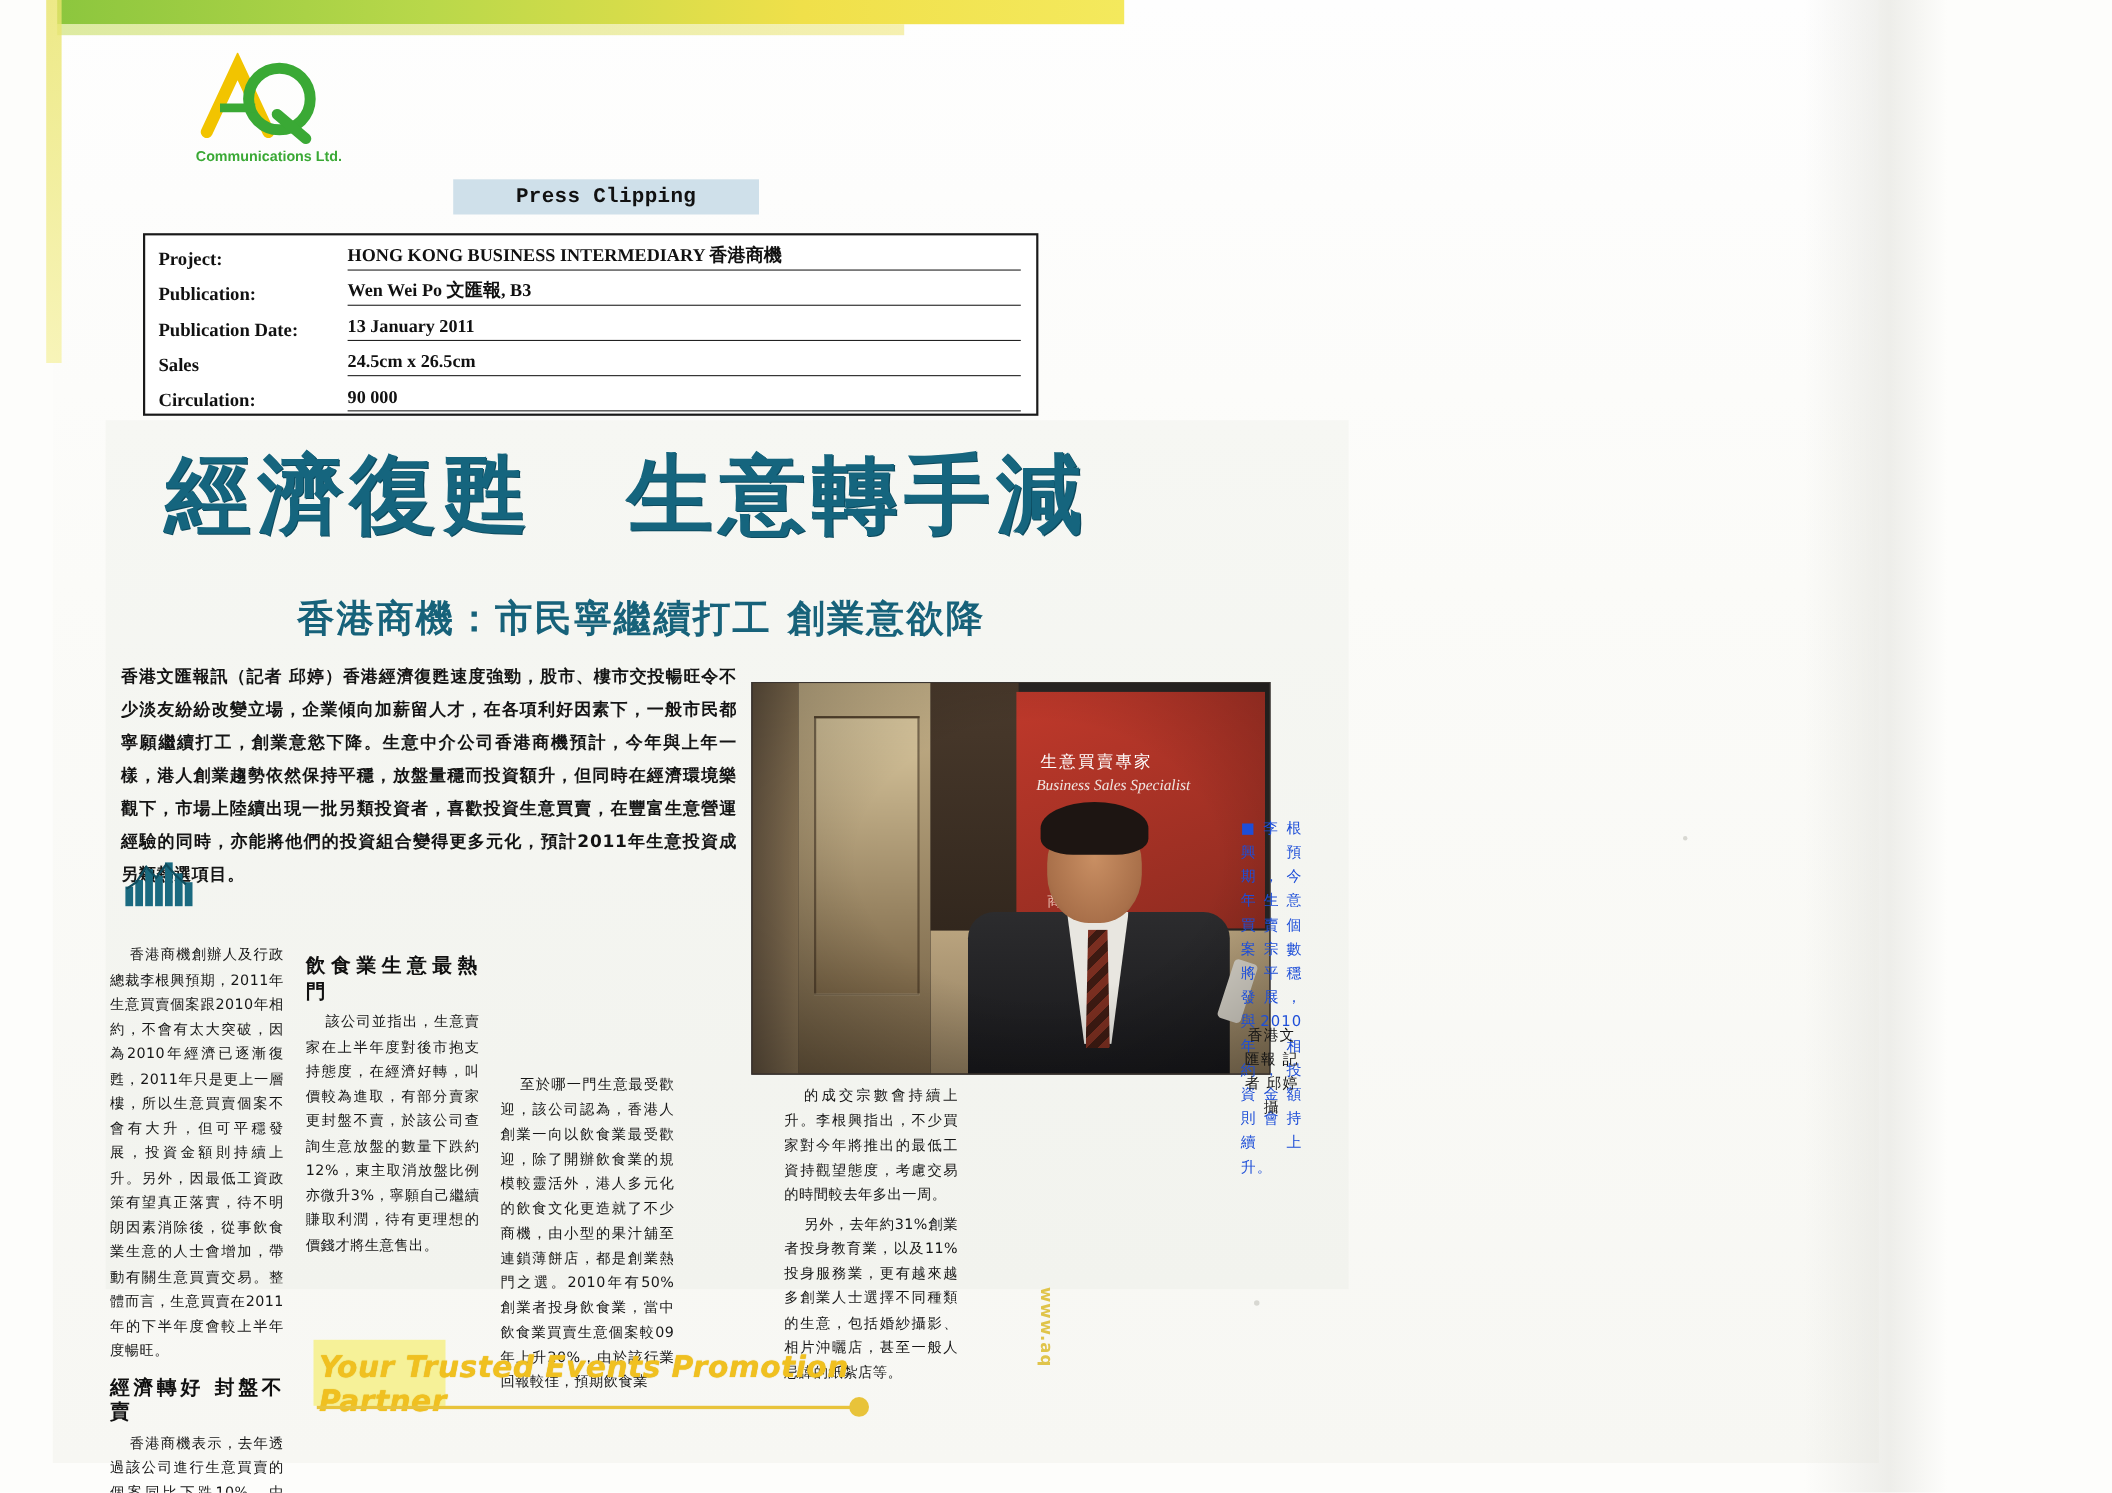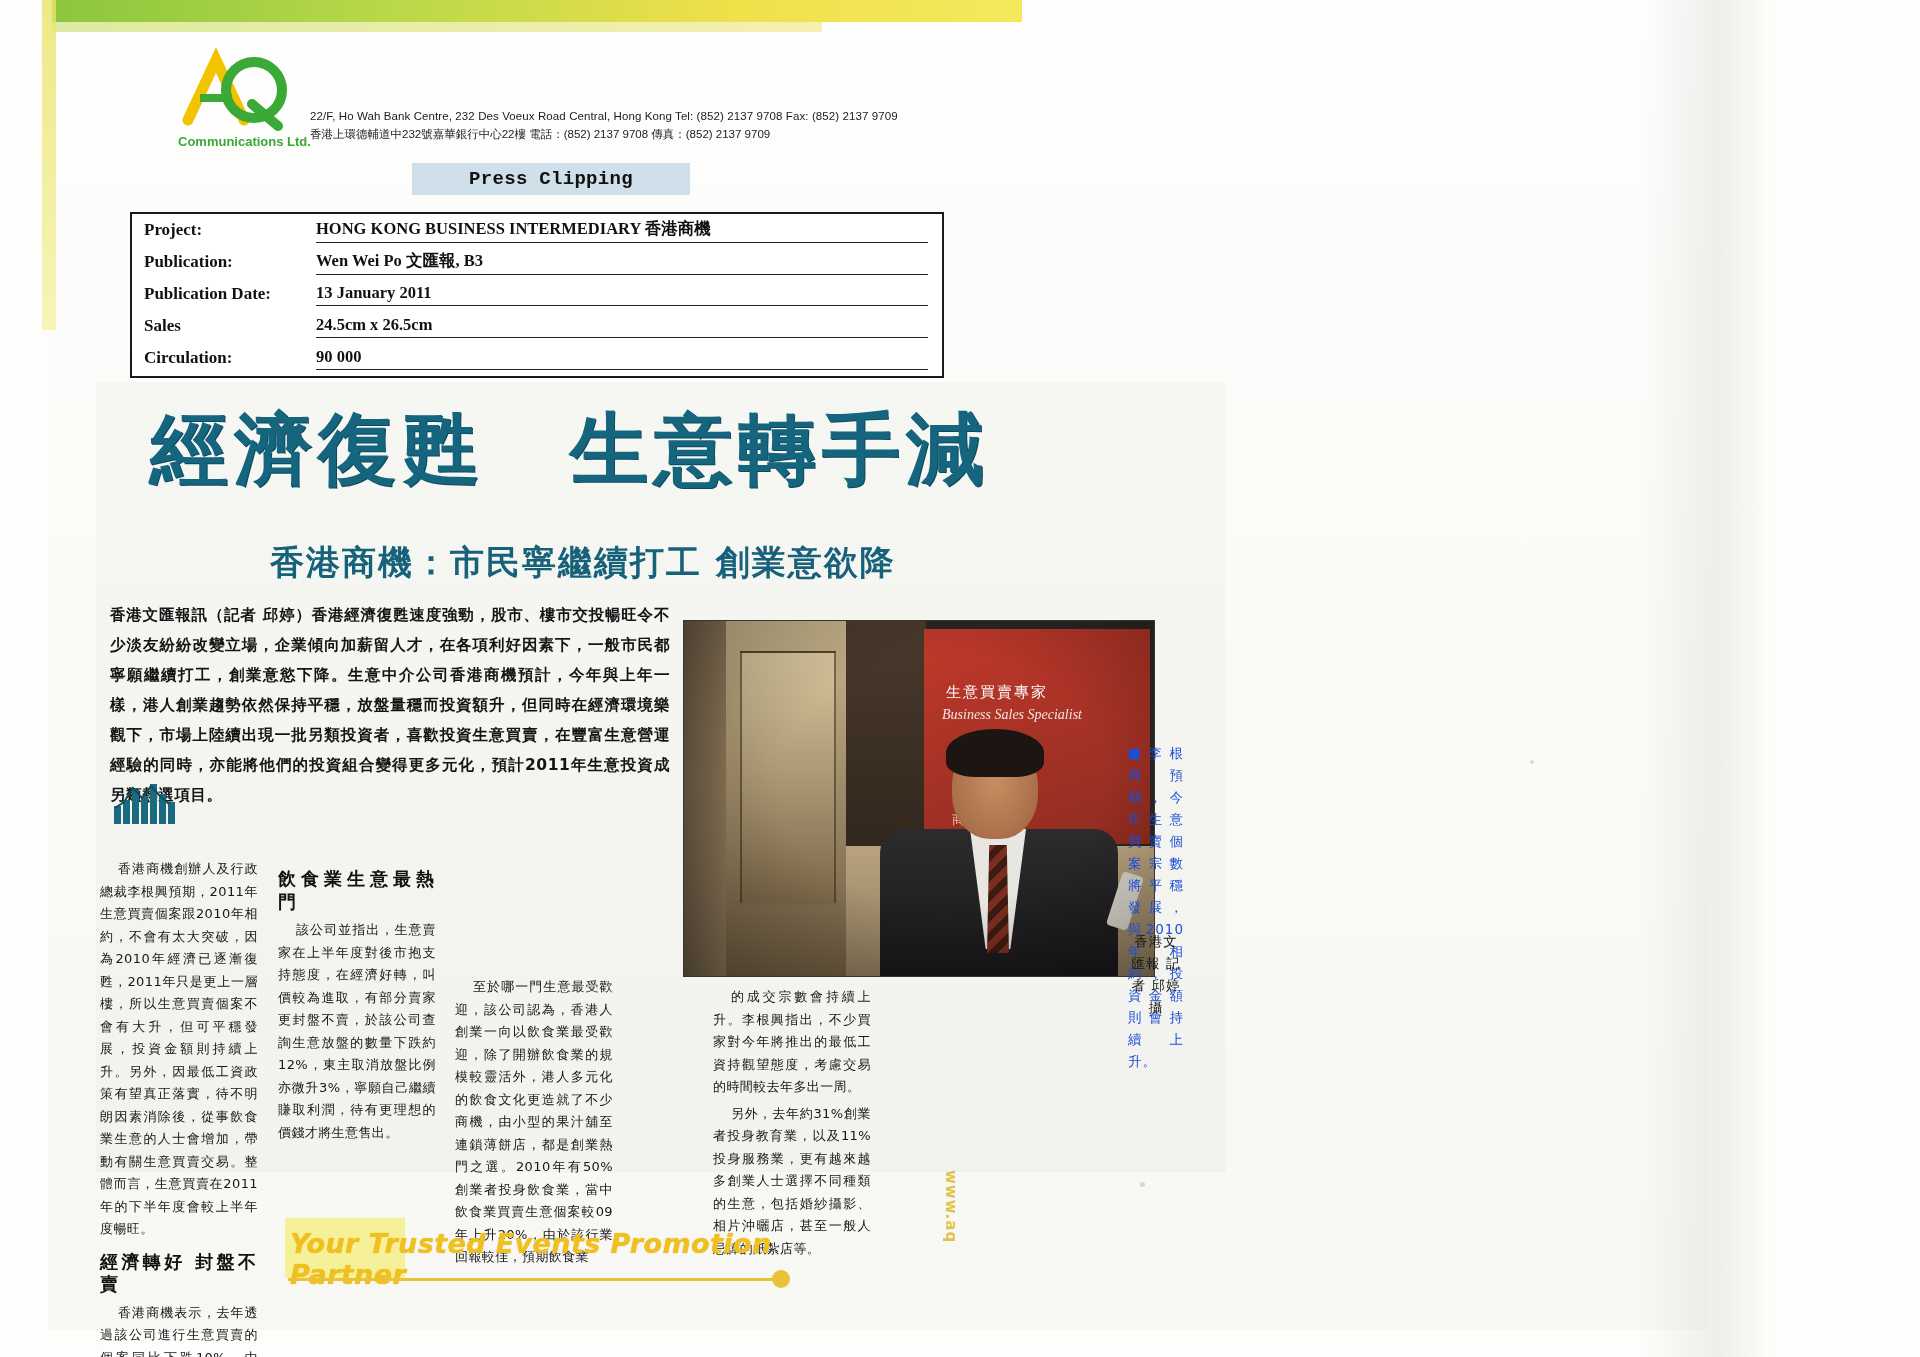--- a/index.html
+++ b/index.html
@@ -58,21 +58,21 @@
     font-weight:bold; font-size:19px;
     display:flex; align-items:center; justify-content:center;
     letter-spacing:.3px;
   }
   
   .infobox {
     position:absolute; left:130px; top:212px; width:810px; height:162px;
     border:2px solid #1a1a1a;
     background:#fff;
   }
-  .inforow { display:flex; height:32px; align-items:center; }
+  .inforow { display:flex; height:32px; align-items:flex-end; }
   .infolabel {
     width:172px; padding-left:12px; font-weight:bold; font-size:17px; color:#111;
     font-family:"Liberation Serif", serif;
   }
   .infoval {
     flex:1; margin-right:14px; border-bottom:1.5px solid #222;
     font-weight:bold; font-size:16.5px; color:#111; padding-bottom:2px;
     font-family:"Liberation Serif", serif;
   }
   
@@ -261,24 +261,20 @@
   <div class="logo">
     <svg width="140" height="105" viewBox="0 0 140 105">
       <path d="M18 72 L46 12 L74 72" stroke="#f2c400" stroke-width="11" fill="none" stroke-linecap="round"></path>
       <circle cx="84" cy="42" r="28" stroke="#3aa935" stroke-width="10" fill="none"></circle>
       <path d="M82 56 L108 78" stroke="#3aa935" stroke-width="10" stroke-linecap="round"></path>
       <path d="M30 50 L62 50" stroke="#3aa935" stroke-width="8"></path>
       <text x="8" y="98" font-family="Liberation Sans, sans-serif" font-size="13" fill="#3aa935" font-weight="bold">Communications Ltd.</text>
     </svg>
   </div>
 
-  <div class="contact">
-    <div class="l1">22/F, Ho Wah Bank Centre, 232 Des Voeux Road Central, Hong Kong   Tel: (852) 2137 9708   Fax: (852) 2137 9709</div>
-    <div class="l2">香港上環德輔道中232號嘉華銀行中心22樓    電話：(852) 2137 9708    傳真：(852) 2137 9709</div>
-  </div>
 
   <div class="press-clip">Press Clipping</div>
 
   <div class="infobox">
     <div class="inforow">
       <div class="infolabel">Project:</div>
       <div class="infoval">HONG KONG BUSINESS INTERMEDIARY 香港商機</div>
     </div>
     <div class="inforow">
       <div class="infolabel">Publication:</div>

